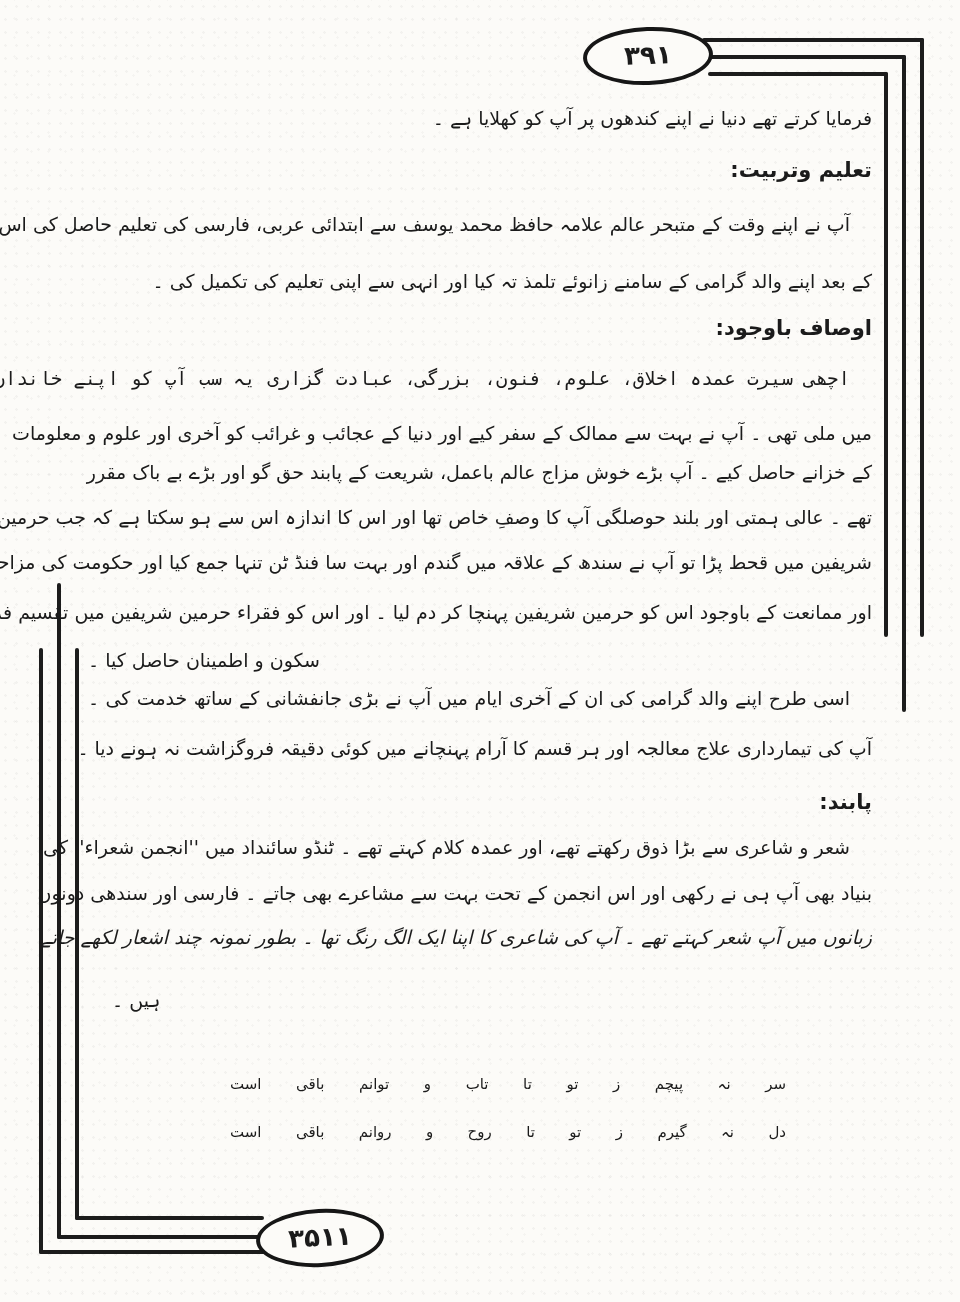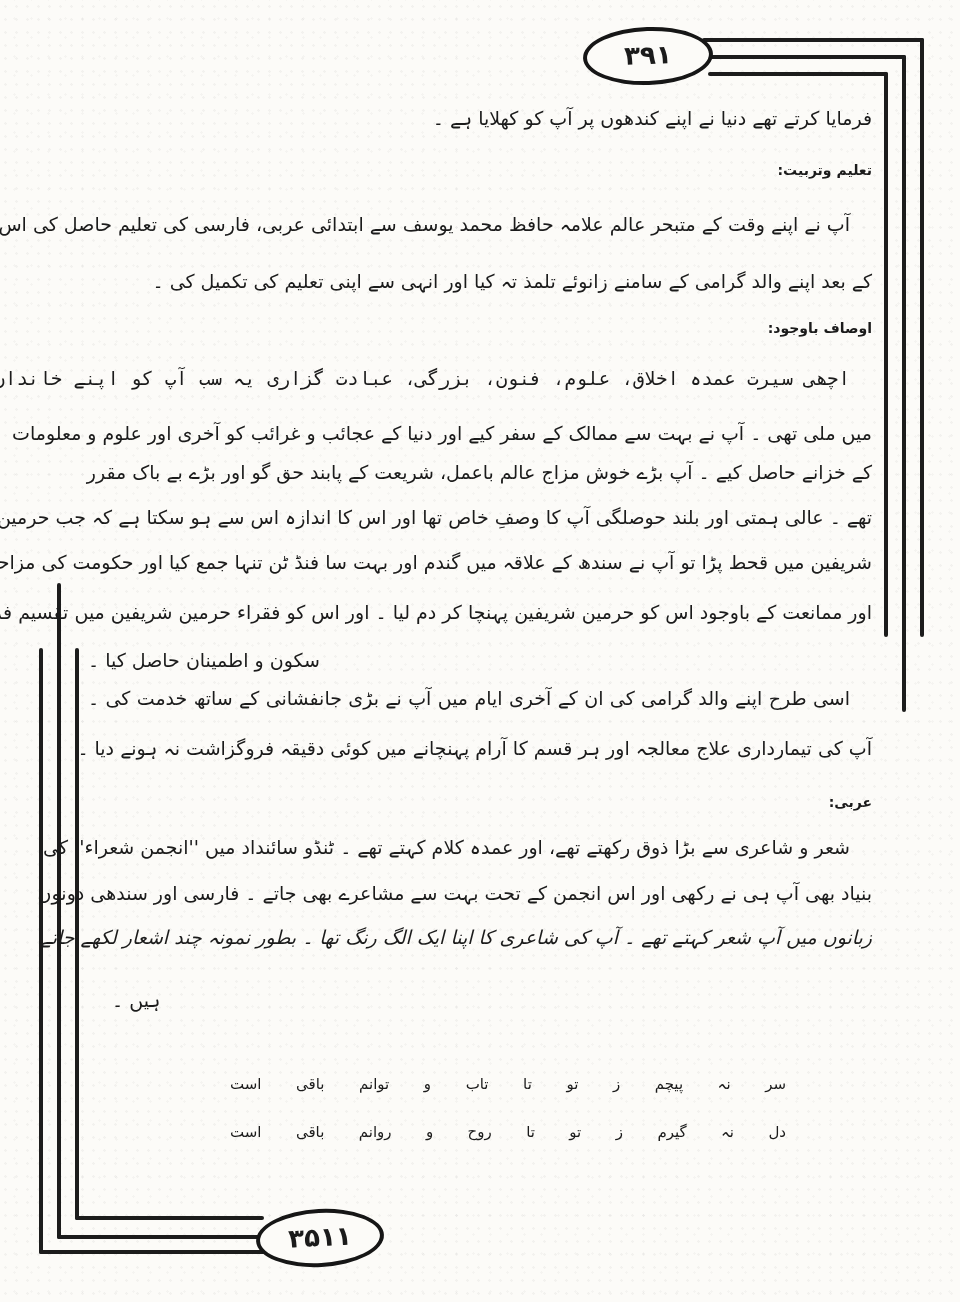--- a/index.html
+++ b/index.html
@@ -39,21 +39,21 @@
     font-size:19px;white-space:nowrap;
     text-align:right;
   }
   .ln.full{
     width:784px;
     text-align:justify;text-align-last:justify;text-justify:inter-word;
   }
   .ln.indent{width:762px;right:110px;}
   .ln.left-flush{right:auto;left:88px;}
   .ln.left-ind{right:auto;left:112px;}
-  .heading{font-weight:bold;font-size:14px;}
+  .heading{font-weight:bold;font-size:21px;}
   .poem-line{
     position:absolute;left:230px;width:556px;
     height:44px;line-height:44px;font-size:15px;
     white-space:nowrap;direction:rtl;
     text-align:justify;text-align-last:justify;text-justify:inter-word;
   }
 </style>
 </head>
 <body>
 
@@ -88,21 +88,21 @@
     <div class="ln heading" style="top:308px;">اوصاف باوجود:</div>
     <div class="ln full indent" style="top:360px;font-family:Liberation Mono, monospace;">اچھی سیرت عمدہ اخلاق، علوم، فنون، بزرگی، عبادت گزاری یہ سب آپ کو اپنے خاندان سے ورثہ</div>
     <div class="ln full" style="top:413px;">میں ملی تھی ۔ آپ نے بہت سے ممالک کے سفر کیے اور دنیا کے عجائب و غرائب کو آخری اور علوم و معلومات</div>
     <div class="ln full" style="top:452px;">کے خزانے حاصل کیے ۔ آپ بڑے خوش مزاج عالم باعمل، شریعت کے پابند حق گو اور بڑے بے باک مقرر</div>
     <div class="ln full" style="top:497px;">تھے ۔ عالی ہمتی اور بلند حوصلگی آپ کا وصفِ خاص تھا اور اس کا اندازہ اس سے ہو سکتا ہے کہ جب حرمین</div>
     <div class="ln full" style="top:542px;">شریفین میں قحط پڑا تو آپ نے سندھ کے علاقہ میں گندم اور بہت سا فنڈ ٹن تنہا جمع کیا اور حکومت کی مزاحمت</div>
     <div class="ln full" style="top:592px;">اور ممانعت کے باوجود اس کو حرمین شریفین پہنچا کر دم لیا ۔ اور اس کو فقراء حرمین شریفین میں تقسیم فرما کر</div>
     <div class="ln left-flush" style="top:640px;">سکون و اطمینان حاصل کیا ۔</div>
     <div class="ln full indent" style="top:678px;">اسی طرح اپنے والد گرامی کی ان کے آخری ایام میں آپ نے بڑی جانفشانی کے ساتھ خدمت کی ۔</div>
     <div class="ln" style="top:728px;">آپ کی تیمارداری علاج معالجہ اور ہر قسم کا آرام پہنچانے میں کوئی دقیقہ فروگزاشت نہ ہونے دیا ۔</div>
-    <div class="ln heading" style="top:782px;">عربی:</div>
+    <div class="ln heading" style="top:782px;">پابند:</div>
     <div class="ln full indent" style="top:827px;">شعر و شاعری سے بڑا ذوق رکھتے تھے، اور عمدہ کلام کہتے تھے ۔ ٹنڈو سائنداد میں ''انجمن شعراء'' کی</div>
     <div class="ln full" style="top:873px;">بنیاد بھی آپ ہی نے رکھی اور اس انجمن کے تحت بہت سے مشاعرے بھی جاتے ۔ فارسی اور سندھی دونوں</div>
     <div class="ln full" style="top:917px;font-style:italic;">زبانوں میں آپ شعر کہتے تھے ۔ آپ کی شاعری کا اپنا ایک الگ رنگ تھا ۔ بطور نمونہ چند اشعار لکھے جاتے</div>
     <div class="ln left-ind" style="top:980px;">ہیں ۔</div>
 
     <div class="poem-line" style="top:1062px;">سر نہ پیچم ز تو تا تاب و توانم باقی است</div>
     <div class="poem-line" style="top:1110px;">دل نہ گیرم ز تو تا روح و روانم باقی است</div>
   </main>
 
 </div>

